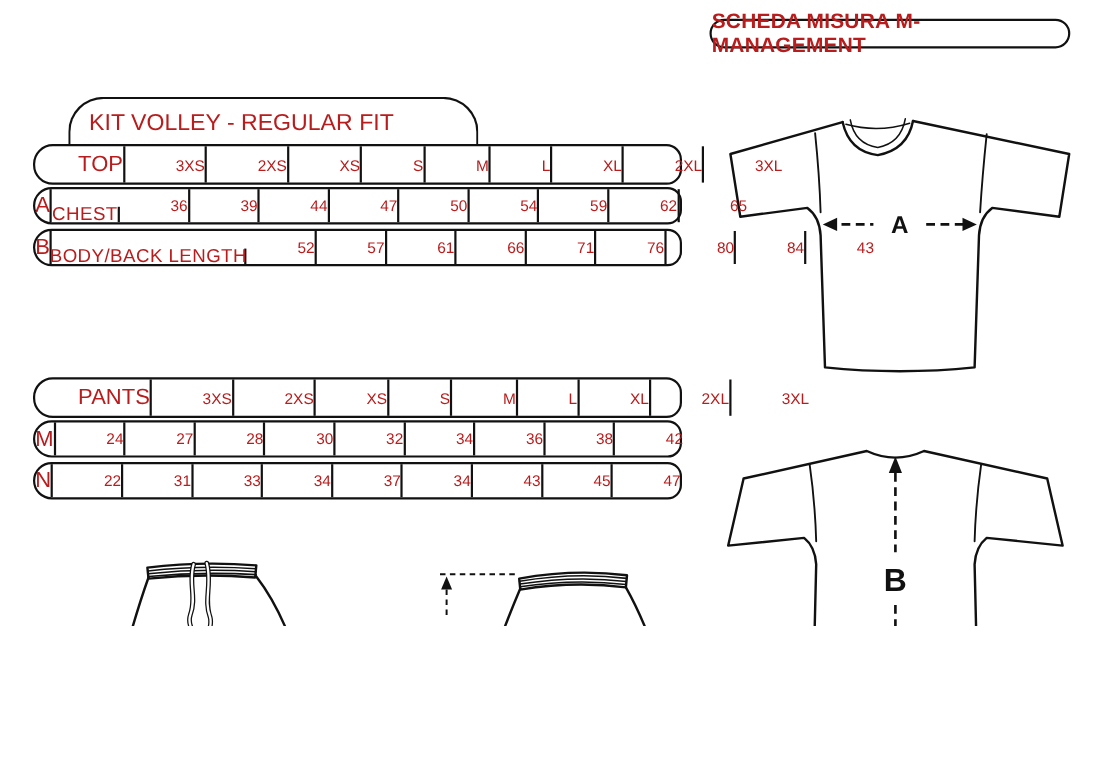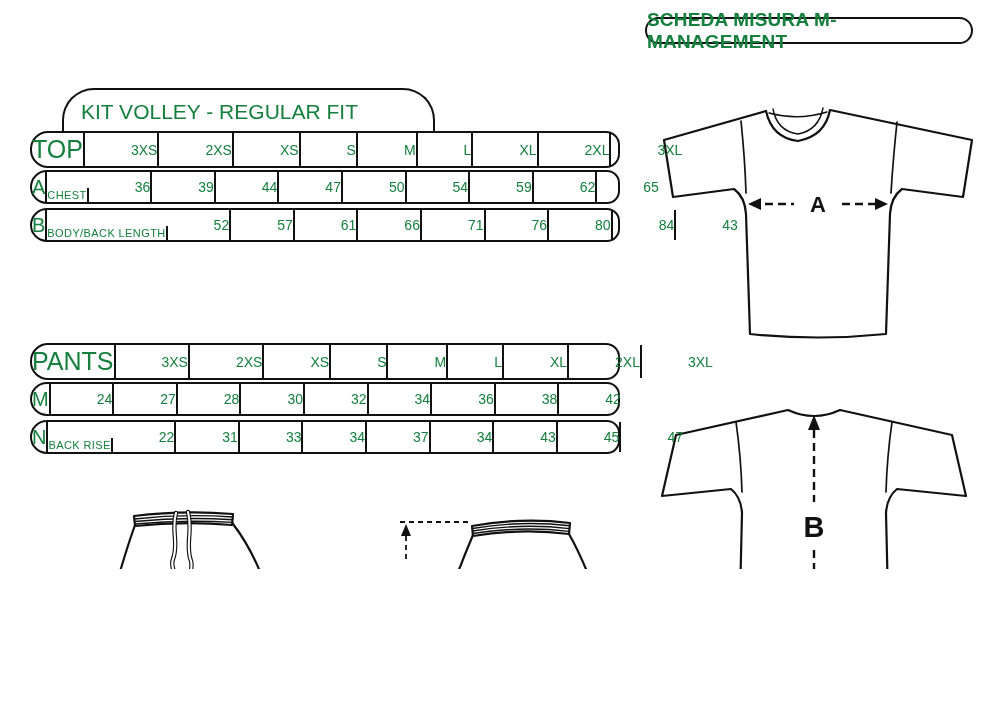--- a/index.html
+++ b/index.html
@@ -1,18 +1,18 @@
 <!DOCTYPE html>
 <html><head>
 <meta charset="utf-8">
 <style>
   html,body { margin:0; padding:0; background:#fff; }
   .page {
     position:relative; width:1000px; height:569px; overflow:hidden;
-    background:#fff; color:#15803d;
+    background:#fff; color:#b91c1c;
     font-family:"Liberation Sans", sans-serif;
   }
   .titlebox {
     position:absolute; left:645px; top:17px; width:328px; height:27px;
     border:2.5px solid #111; border-radius:14px; box-sizing:border-box;
     display:flex; align-items:center; justify-content:center;
     font-weight:bold; font-size:19px; letter-spacing:0.2px; background:#fff;
   }
   .kit-tab {
     position:absolute; left:62px; top:88px; width:373px; height:50px;
@@ -21,23 +21,23 @@
     padding:10px 0 0 17px; font-size:21px; font-weight:400;
   }
   .trow {
     position:absolute; left:30px; width:590px; background:#fff;
     border:2px solid #111; box-sizing:border-box;
     display:flex; align-items:stretch; z-index:2;
   }
   .trow.header { height:37px; border-radius:18px 14px 14px 18px; }
   .trow.data   { height:34px; border-radius:17px 13px 13px 17px; }
   .cell { display:flex; align-items:center; justify-content:center; white-space:nowrap; }
-  .cell.title    { width:206px; border-right:2px solid #111; font-size:25px; }
+  .cell.title    { width:206px; border-right:2px solid #111; font-size:20px;padding-left:39px; }
   .cell.letter   { width:31px;  border-right:2px solid #111; font-size:20px; }
-  .cell.rowlabel { width:175px; border-right:2px solid #111; font-size:11px; letter-spacing:0.4px;margin-top:16px; }
+  .cell.rowlabel { width:175px; border-right:2px solid #111; font-size:17px; letter-spacing:0.4px;margin-top:16px; }
   .cell.size     { flex:1; border-right:2px solid #111; font-size:14px;margin-left:46px; }
   .cell.size.last { border-right:none; }
   svg { position:absolute; overflow:visible; }
   svg .ln   { fill:none; stroke:#111; stroke-width:2.2; stroke-linejoin:round; stroke-linecap:round; }
   svg .thin { fill:none; stroke:#111; stroke-width:1.4; stroke-linecap:round; }
   svg .seam { fill:none; stroke:#111; stroke-width:1.7; stroke-linecap:round; }
   svg .dash  { fill:none; stroke:#111; stroke-width:2.4; stroke-dasharray:8 5; }
   svg .dash2 { fill:none; stroke:#111; stroke-width:1.8; stroke-dasharray:5 4; }
   svg .head { fill:#111; stroke:none; }
   svg .cordb { fill:none; stroke:#111; stroke-width:4.4; stroke-linecap:round; }
@@ -118,21 +118,20 @@
       <div class="cell size">28</div>
       <div class="cell size">30</div>
       <div class="cell size">32</div>
       <div class="cell size">34</div>
       <div class="cell size">36</div>
       <div class="cell size">38</div>
       <div class="cell size last">42</div>
     </div>
     <div class="trow data" style="top:420px">
       <div class="cell letter">N</div>
-      <div class="cell rowlabel">BACK RISE</div>
       <div class="cell size">22</div>
       <div class="cell size">31</div>
       <div class="cell size">33</div>
       <div class="cell size">34</div>
       <div class="cell size">37</div>
       <div class="cell size">34</div>
       <div class="cell size">43</div>
       <div class="cell size">45</div>
       <div class="cell size last">47</div>
     </div>

